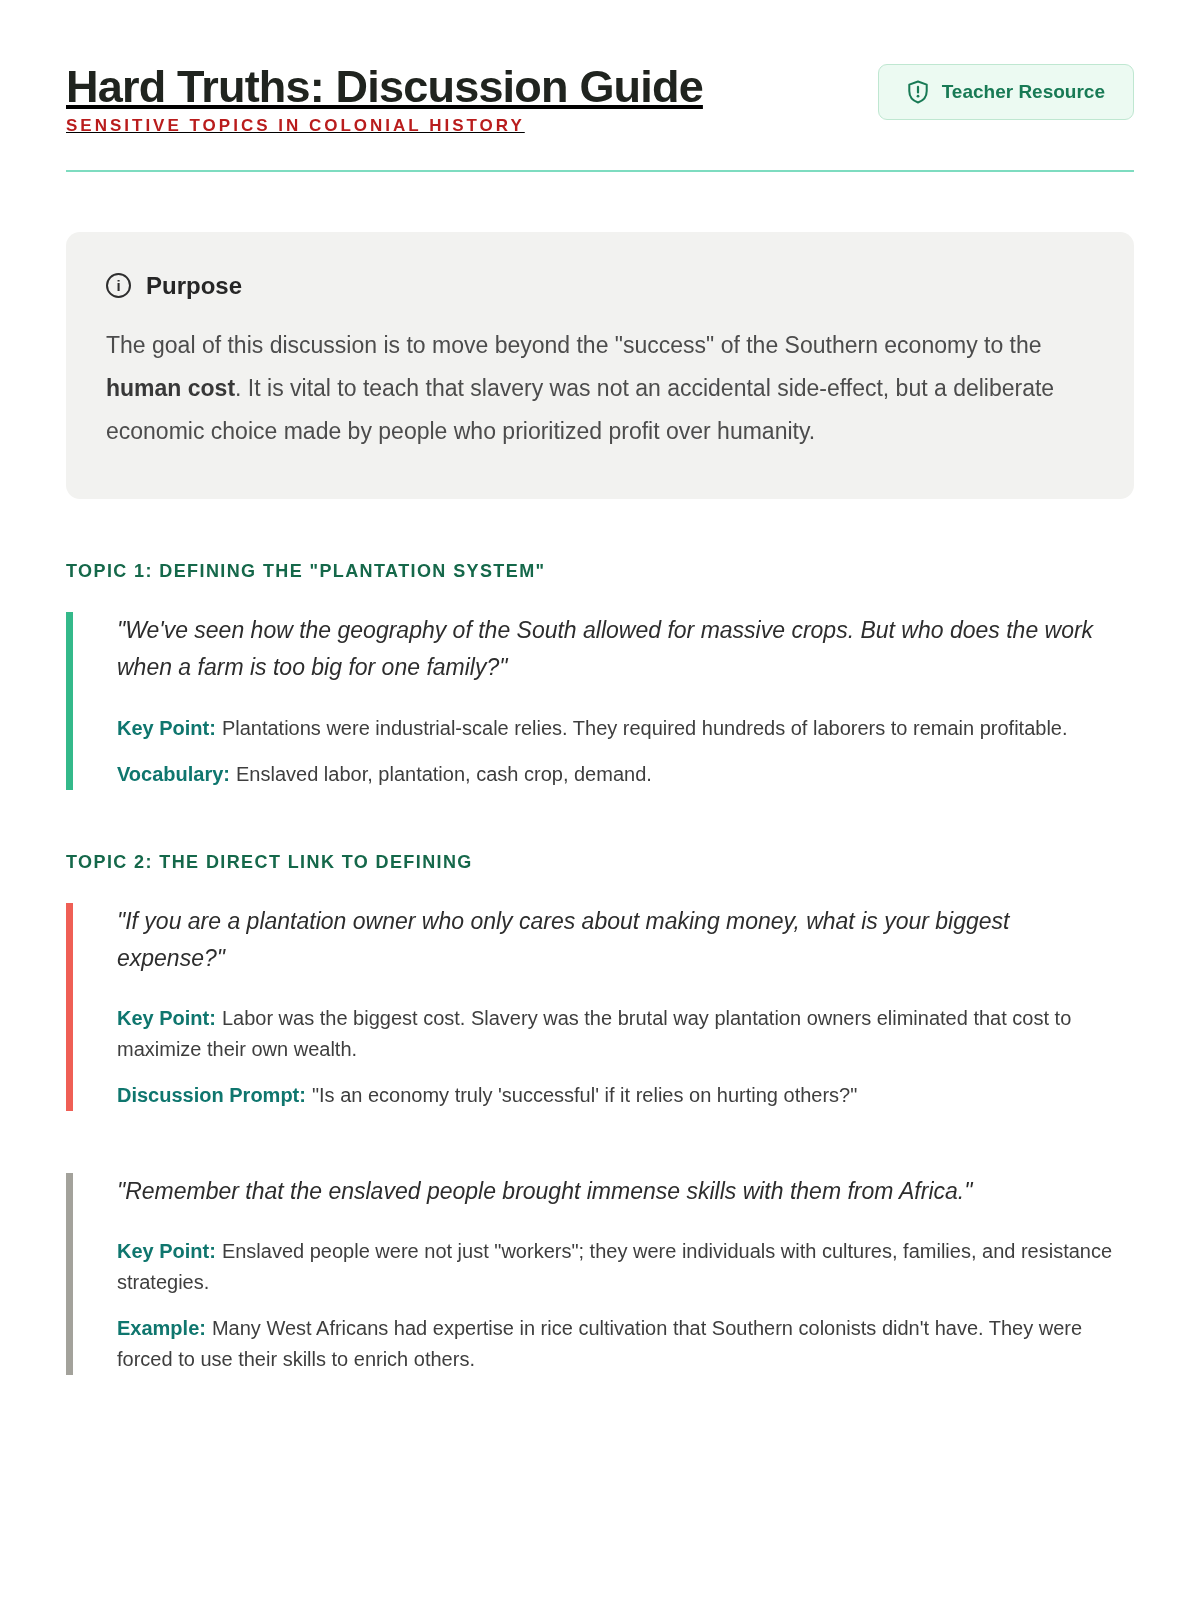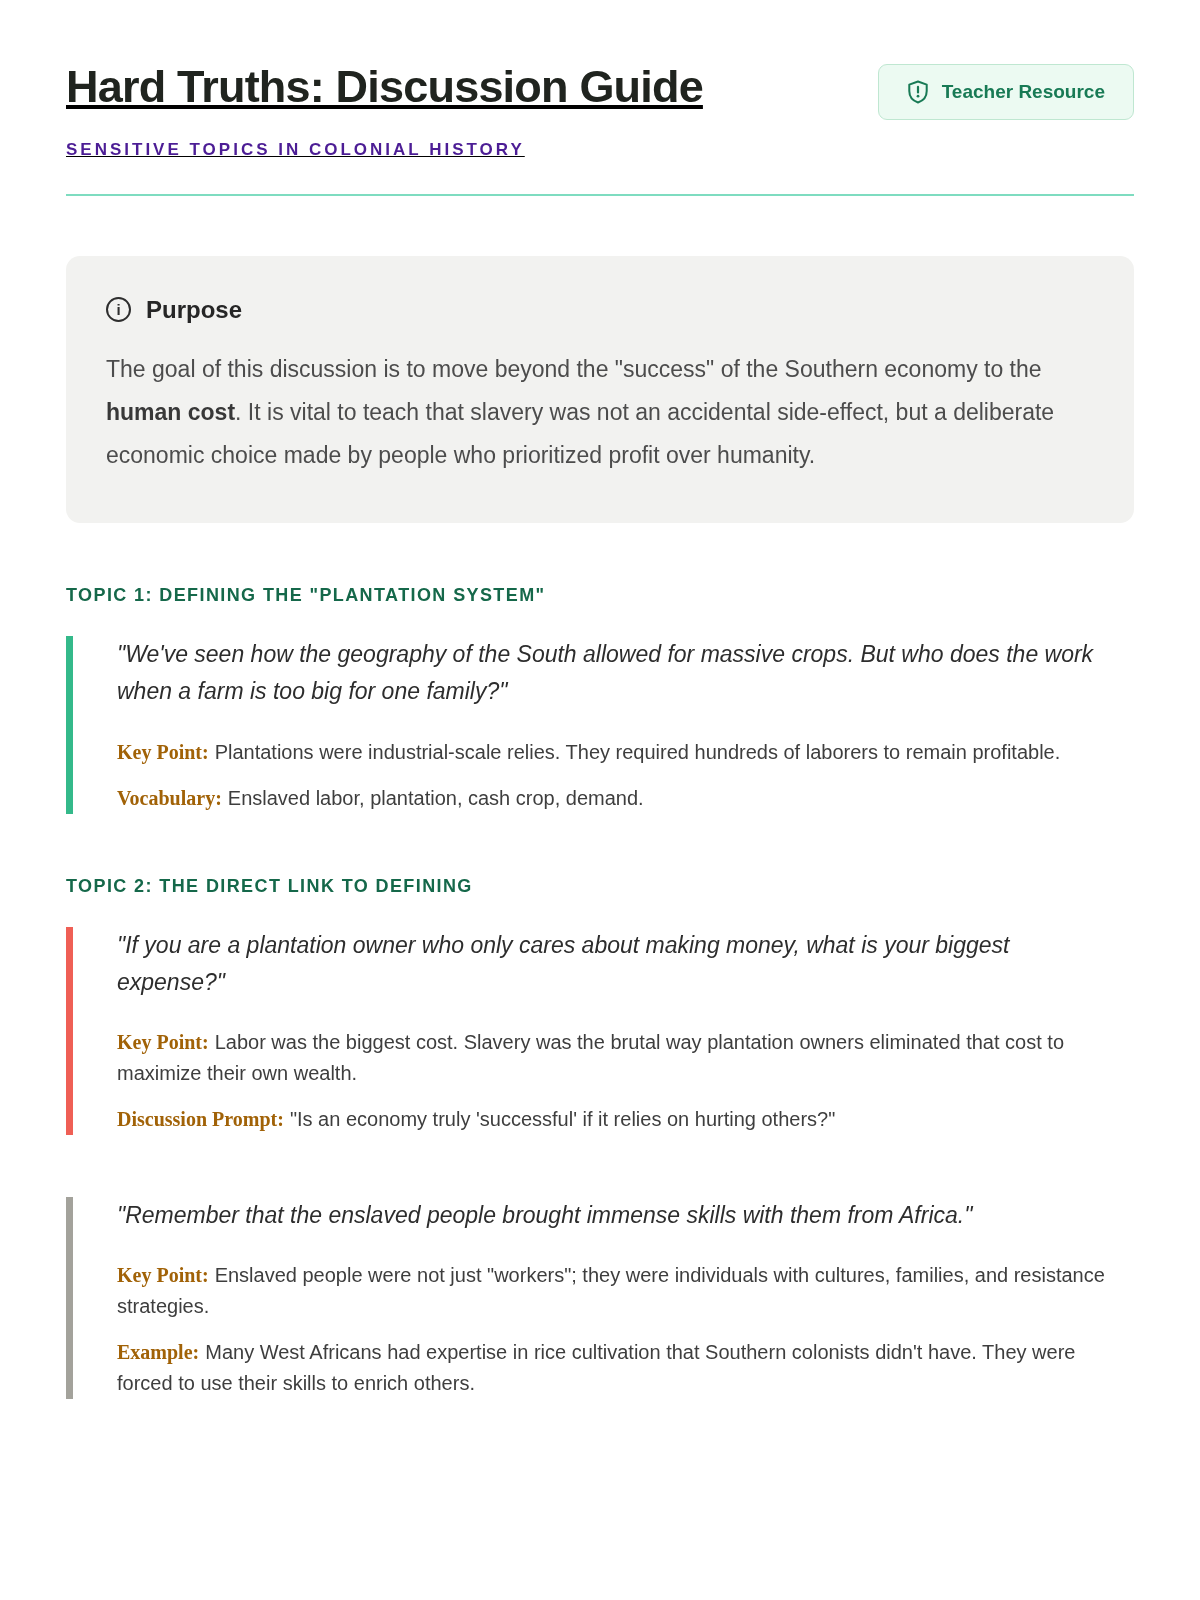--- a/index.html
+++ b/index.html
@@ -26,25 +26,25 @@
   .title-block { max-width: 760px; text-decoration: underline; }
   h1.page-title {
     margin: 0;
     font-size: 45px;
     line-height: 1.1;
     font-weight: bold;
     letter-spacing: -0.8px;
     color: #20241f;
   }
   .subtitle {
-    margin-top: 28px;
+    margin-top: 4px;
     font-size: 17px;
     font-weight: bold;
     letter-spacing: 3px;
-    color: #4c1d95;
+    color: #b91c1c;
   }
   .badge {
     display: flex;
     align-items: center;
     gap: 13px;
     margin-top: 2px;
     padding: 15px 28px;
     background: #ecfaf2;
     border: 1.5px solid #bfe7d1;
     border-radius: 9px;
@@ -119,23 +119,22 @@
     max-width: 1000px;
   }
   .line {
     margin: 15px 0 0 0;
     font-size: 20px;
     line-height: 1.55;
     color: #3e3e3e;
     max-width: 1010px;
   }
   .line strong {
-    color: #a16207;
+    color: #0f766e;
     margin-right: 6px;
-    font-family: Liberation Serif, serif;
   }
 </style>
 </head>
 <body>
 
 <div class="container">
 
   <div class="header-row">
     <div class="title-block">
       <h1 class="page-title">Hard Truths: Discussion Guide</h1>

